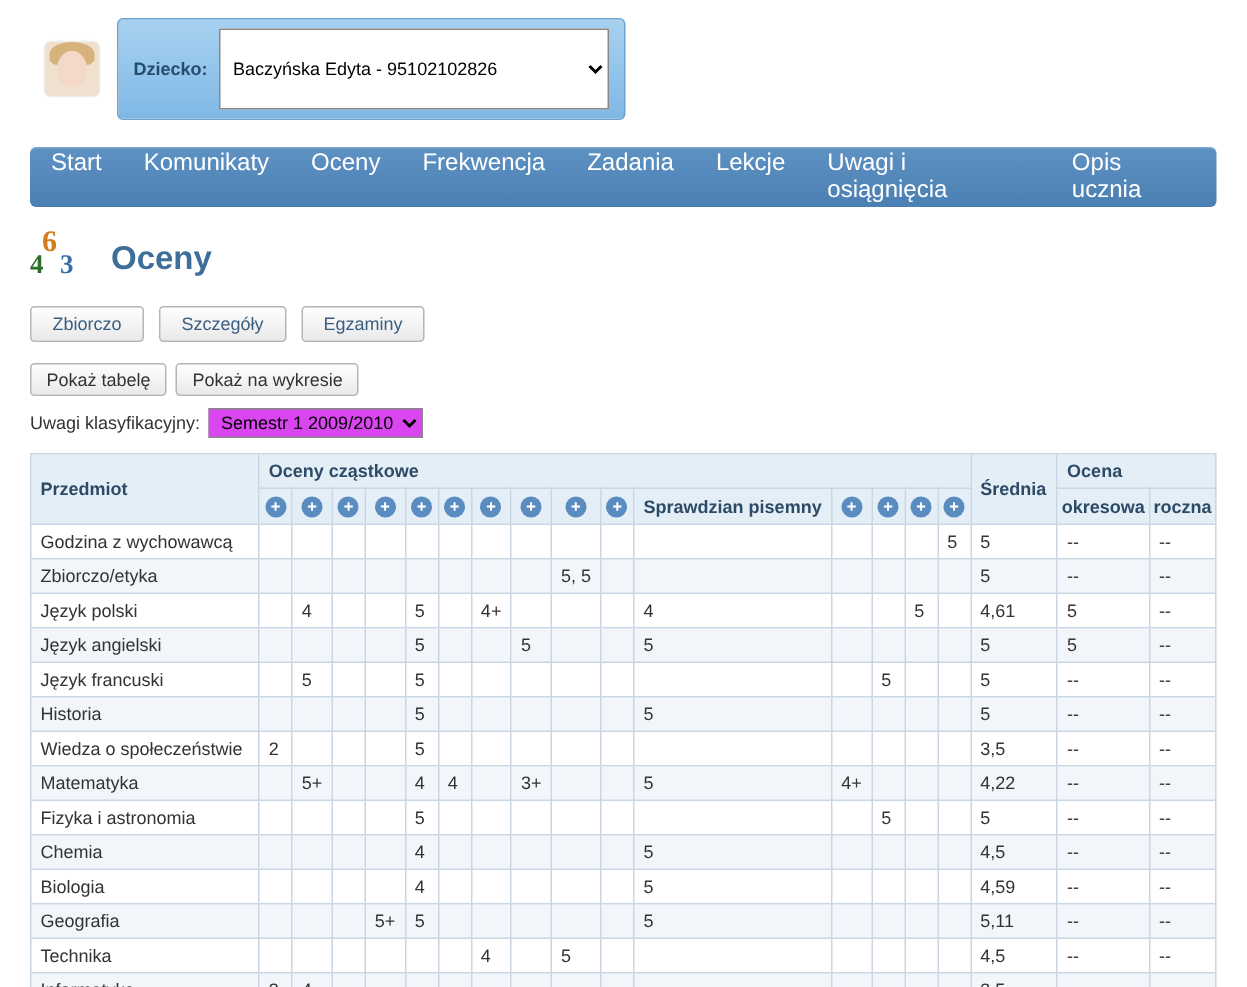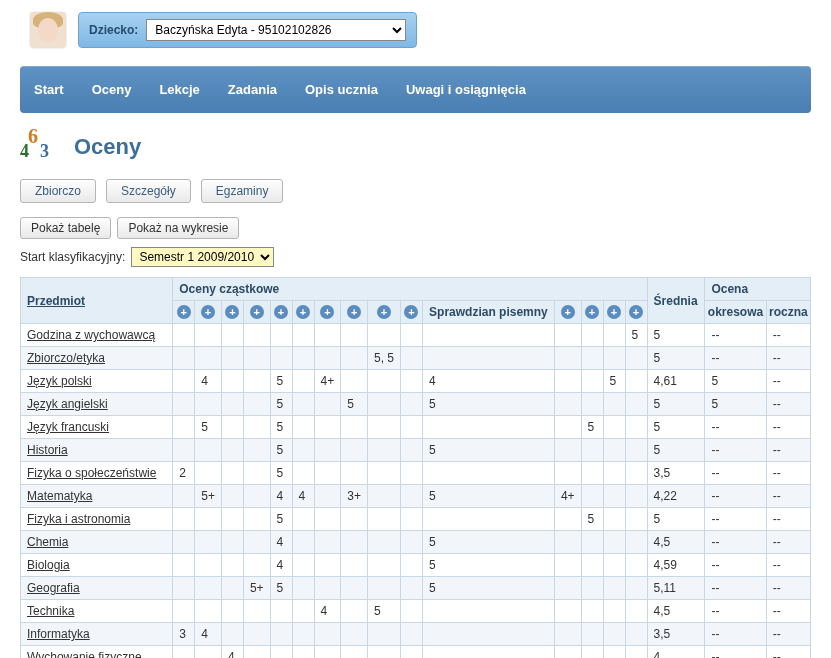--- a/index.html
+++ b/index.html
@@ -49,39 +49,39 @@
     align-items: center;
     gap: 8px;
   }
   .child-panel label {
     font-weight: bold;
     color: #244c6e;
     font-size: 12px;
   }
   .child-panel select {
     font-size: 12px;
-    padding: 2px 4px;
+    padding: 18px 4px;
     min-width: 260px;
     background: #fff;
     border: 1px solid #888;
   }
 
   .main-nav {
     background: linear-gradient(#5f92c3, #4a7fb3);
     border-radius: 4px;
     padding: 0;
     display: flex;
     box-shadow: inset 0 1px 0 rgba(255,255,255,0.2);
   }
   .main-nav a {
     color: #fff;
-    font-weight: bold;
-    font-size: 13px;
+    font-weight: normal;
+    font-size: 16px;
     text-decoration: none;
-    padding: 16px 14px;
+    padding: 2px 14px;
     display: block;
     cursor: pointer;
   }
 
   .page-header {
     display: flex;
     align-items: center;
     gap: 10px;
     margin: 16px 0 14px 0;
   }
@@ -120,21 +120,21 @@
     margin-bottom: 10px;
     display: flex;
     align-items: center;
     gap: 6px;
     font-size: 12px;
   }
   .filter-row select {
     font-size: 12px;
     padding: 1px 3px;
     border: 1px solid #888;
-    background:#fef9c3;
+    background:#d946ef;
   }
 
   table.grades {
     border-collapse: collapse;
     width: 100%;
     font-size: 12px;
   }
   table.grades th, table.grades td {
     border: 1px solid #c9d6e4;
     padding: 4px 6px;
@@ -146,21 +146,21 @@
     color: #2d4a66;
     font-weight: bold;
   }
   table.grades thead tr.row2 th {
     background: #e4eef7;
     text-align: center;
     padding: 4px 2px;
   }
   table.grades tbody tr:nth-child(even) td { background: #f2f6fa; }
   table.grades tbody td { color:#333; }
-  .subject-col { min-width: 150px; text-decoration: underline; }
+  .subject-col { min-width: 150px; }
   .grade-col { width: 22px; text-align: left; }
   .plus-icon {
     display:inline-block;
     width:14px; height:14px;
     background:#5a8cc0;
     border-radius:50%;
     color:#fff;
     font-size:11px;
     line-height:14px;
     text-align:center;
@@ -180,25 +180,27 @@
   <div class="child-panel">
     <label>Dziecko:</label>
     <select>
       <option>Baczyńska Edyta - 95102102826</option>
     </select>
   </div>
 </div>
 
 <nav class="main-nav">
   <a>Start</a>
+  <a>Komunikaty</a>
   <a>Oceny</a>
+  <a>Frekwencja</a>
+  <a>Zadania</a>
   <a>Lekcje</a>
-  <a>Zadania</a>
+  <a>Uwagi i osiągnięcia</a>
   <a>Opis ucznia</a>
-  <a>Uwagi i osiągnięcia</a>
 </nav>
 
 <div class="page-header">
   <div class="grade-icon">
     <span class="n6">6</span>
       <span class="n4">4</span>
       <span class="n3">3</span>
   </div>
   <h1>Oceny</h1>
 </div>
@@ -208,21 +210,21 @@
   <button class="tab-btn">Szczegóły</button>
   <button class="tab-btn">Egzaminy</button>
 </div>
 
 <div class="btn-row">
   <button class="std-btn">Pokaż tabelę</button>
   <button class="std-btn">Pokaż na wykresie</button>
 </div>
 
 <div class="filter-row">
-  <span>Start klasyfikacyjny:</span>
+  <span>Uwagi klasyfikacyjny:</span>
   <select>
     <option>Semestr 1 2009/2010</option>
   </select>
 </div>
 
 <table class="grades">
   <thead>
     <tr>
       <th rowspan="2" class="subject-col">Przedmiot</th>
       <th colspan="15">Oceny cząstkowe</th>
@@ -370,21 +372,21 @@
         <td>5</td>
         <td class="grade-col"></td>
         <td class="grade-col"></td>
         <td class="grade-col"></td>
         <td class="grade-col"></td>
         <td>5</td>
         <td>--</td>
         <td>--</td>
       </tr>
       <tr>
-        <td class="subject-col">Fizyka o społeczeństwie</td>
+        <td class="subject-col">Wiedza o społeczeństwie</td>
         <td class="grade-col">2</td>
         <td class="grade-col"></td>
         <td class="grade-col"></td>
         <td class="grade-col"></td>
         <td class="grade-col">5</td>
         <td class="grade-col"></td>
         <td class="grade-col"></td>
         <td class="grade-col"></td>
         <td class="grade-col"></td>
         <td class="grade-col"></td>

